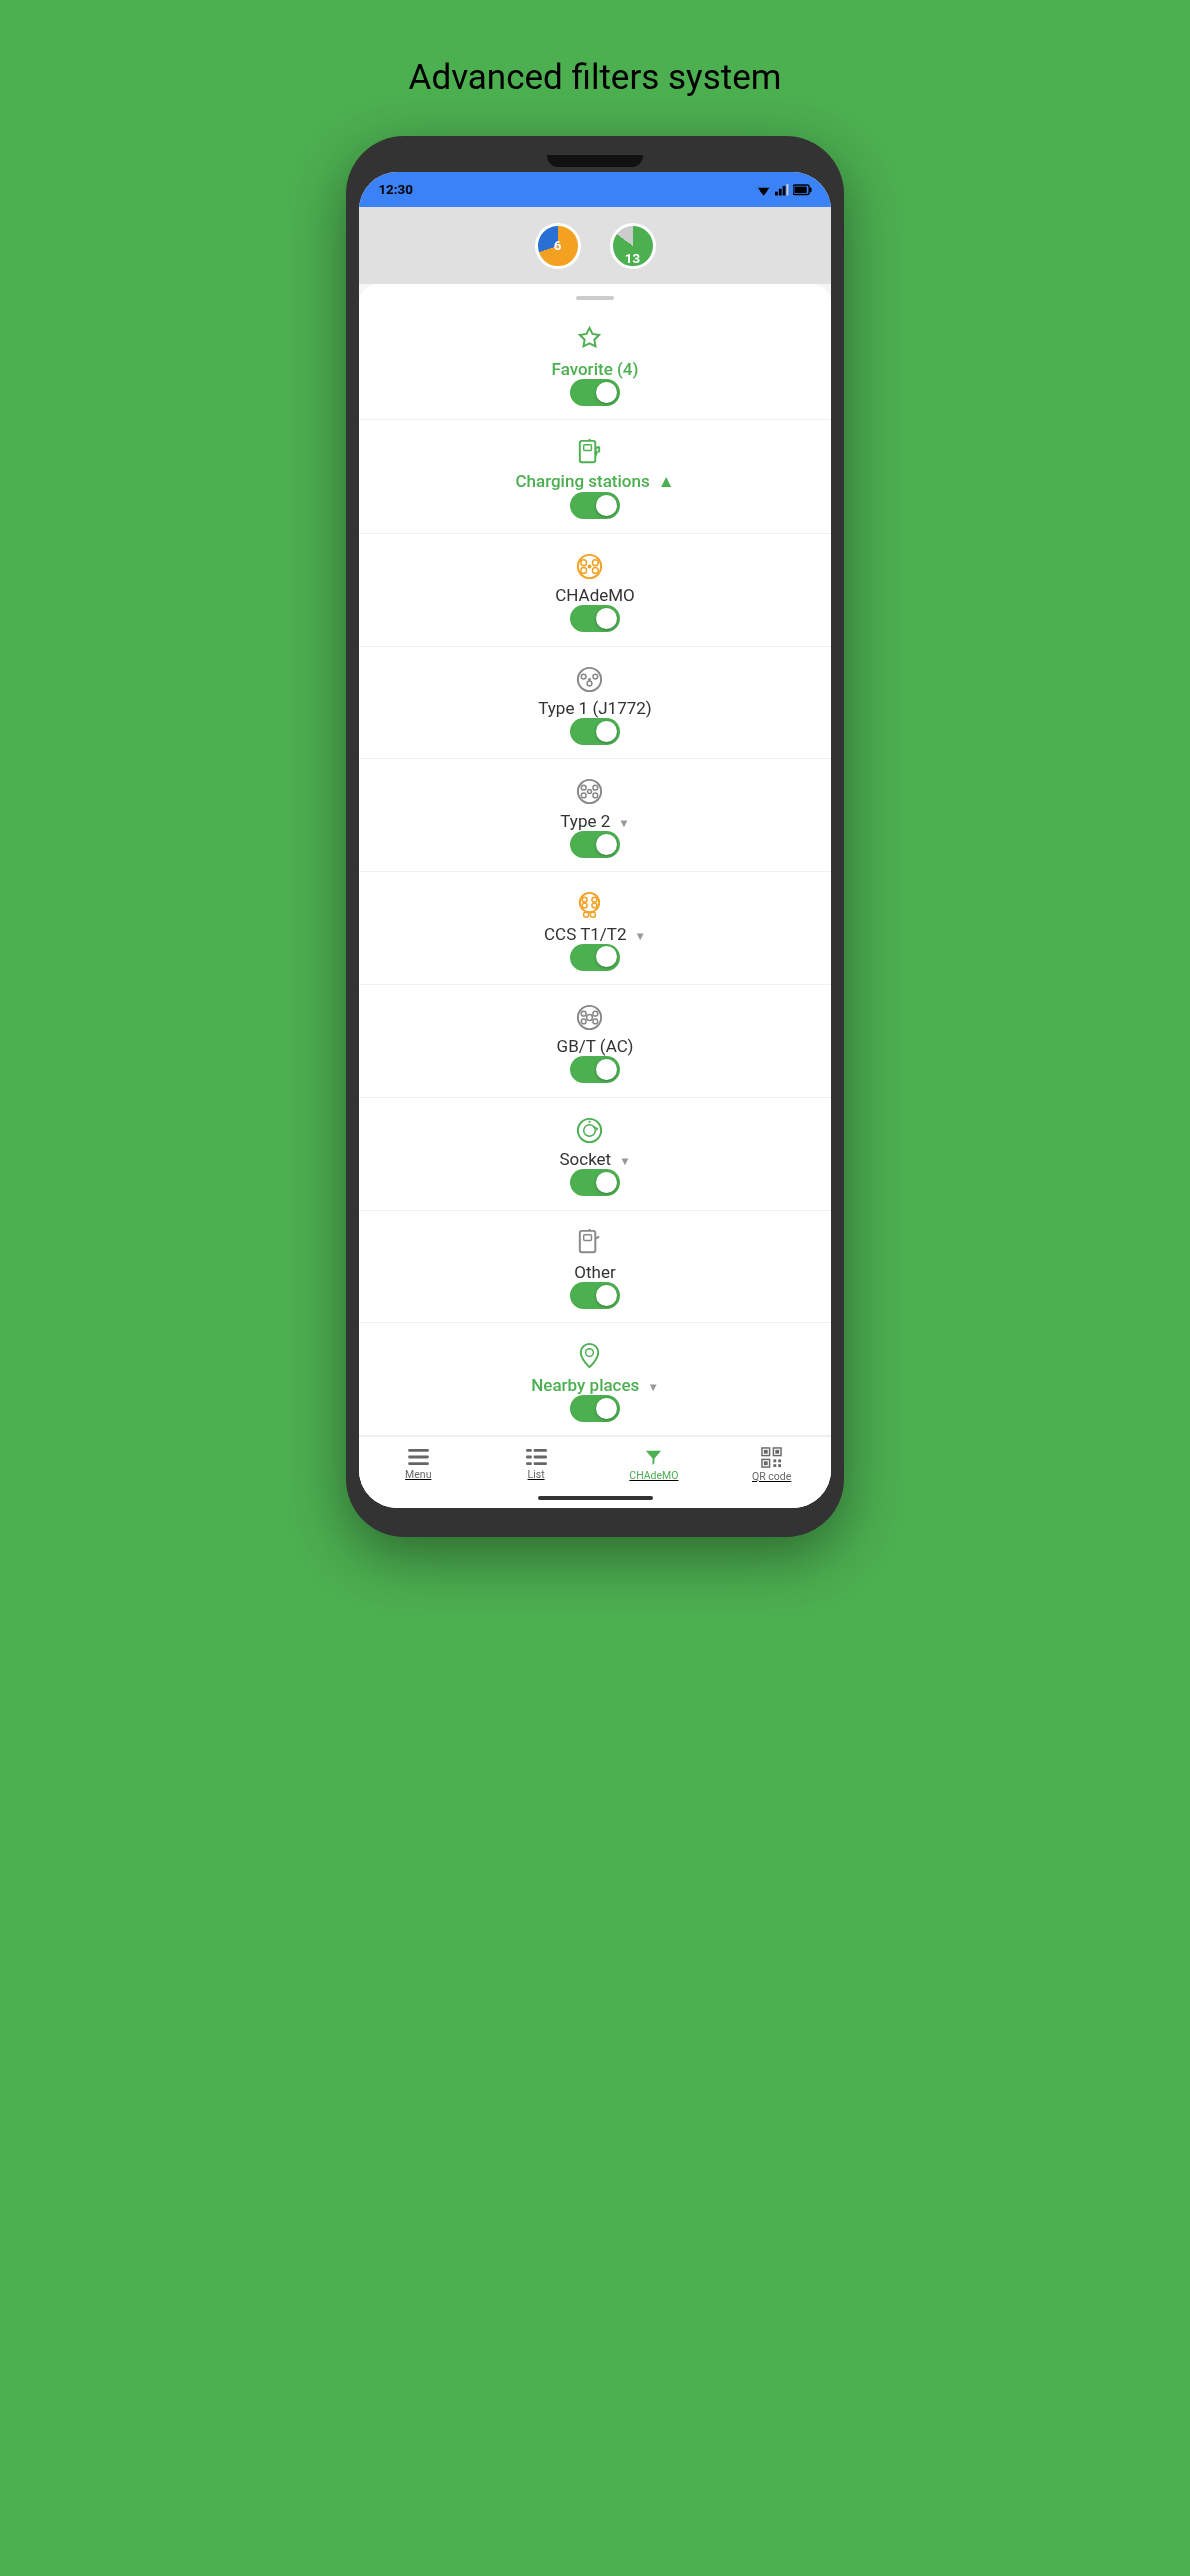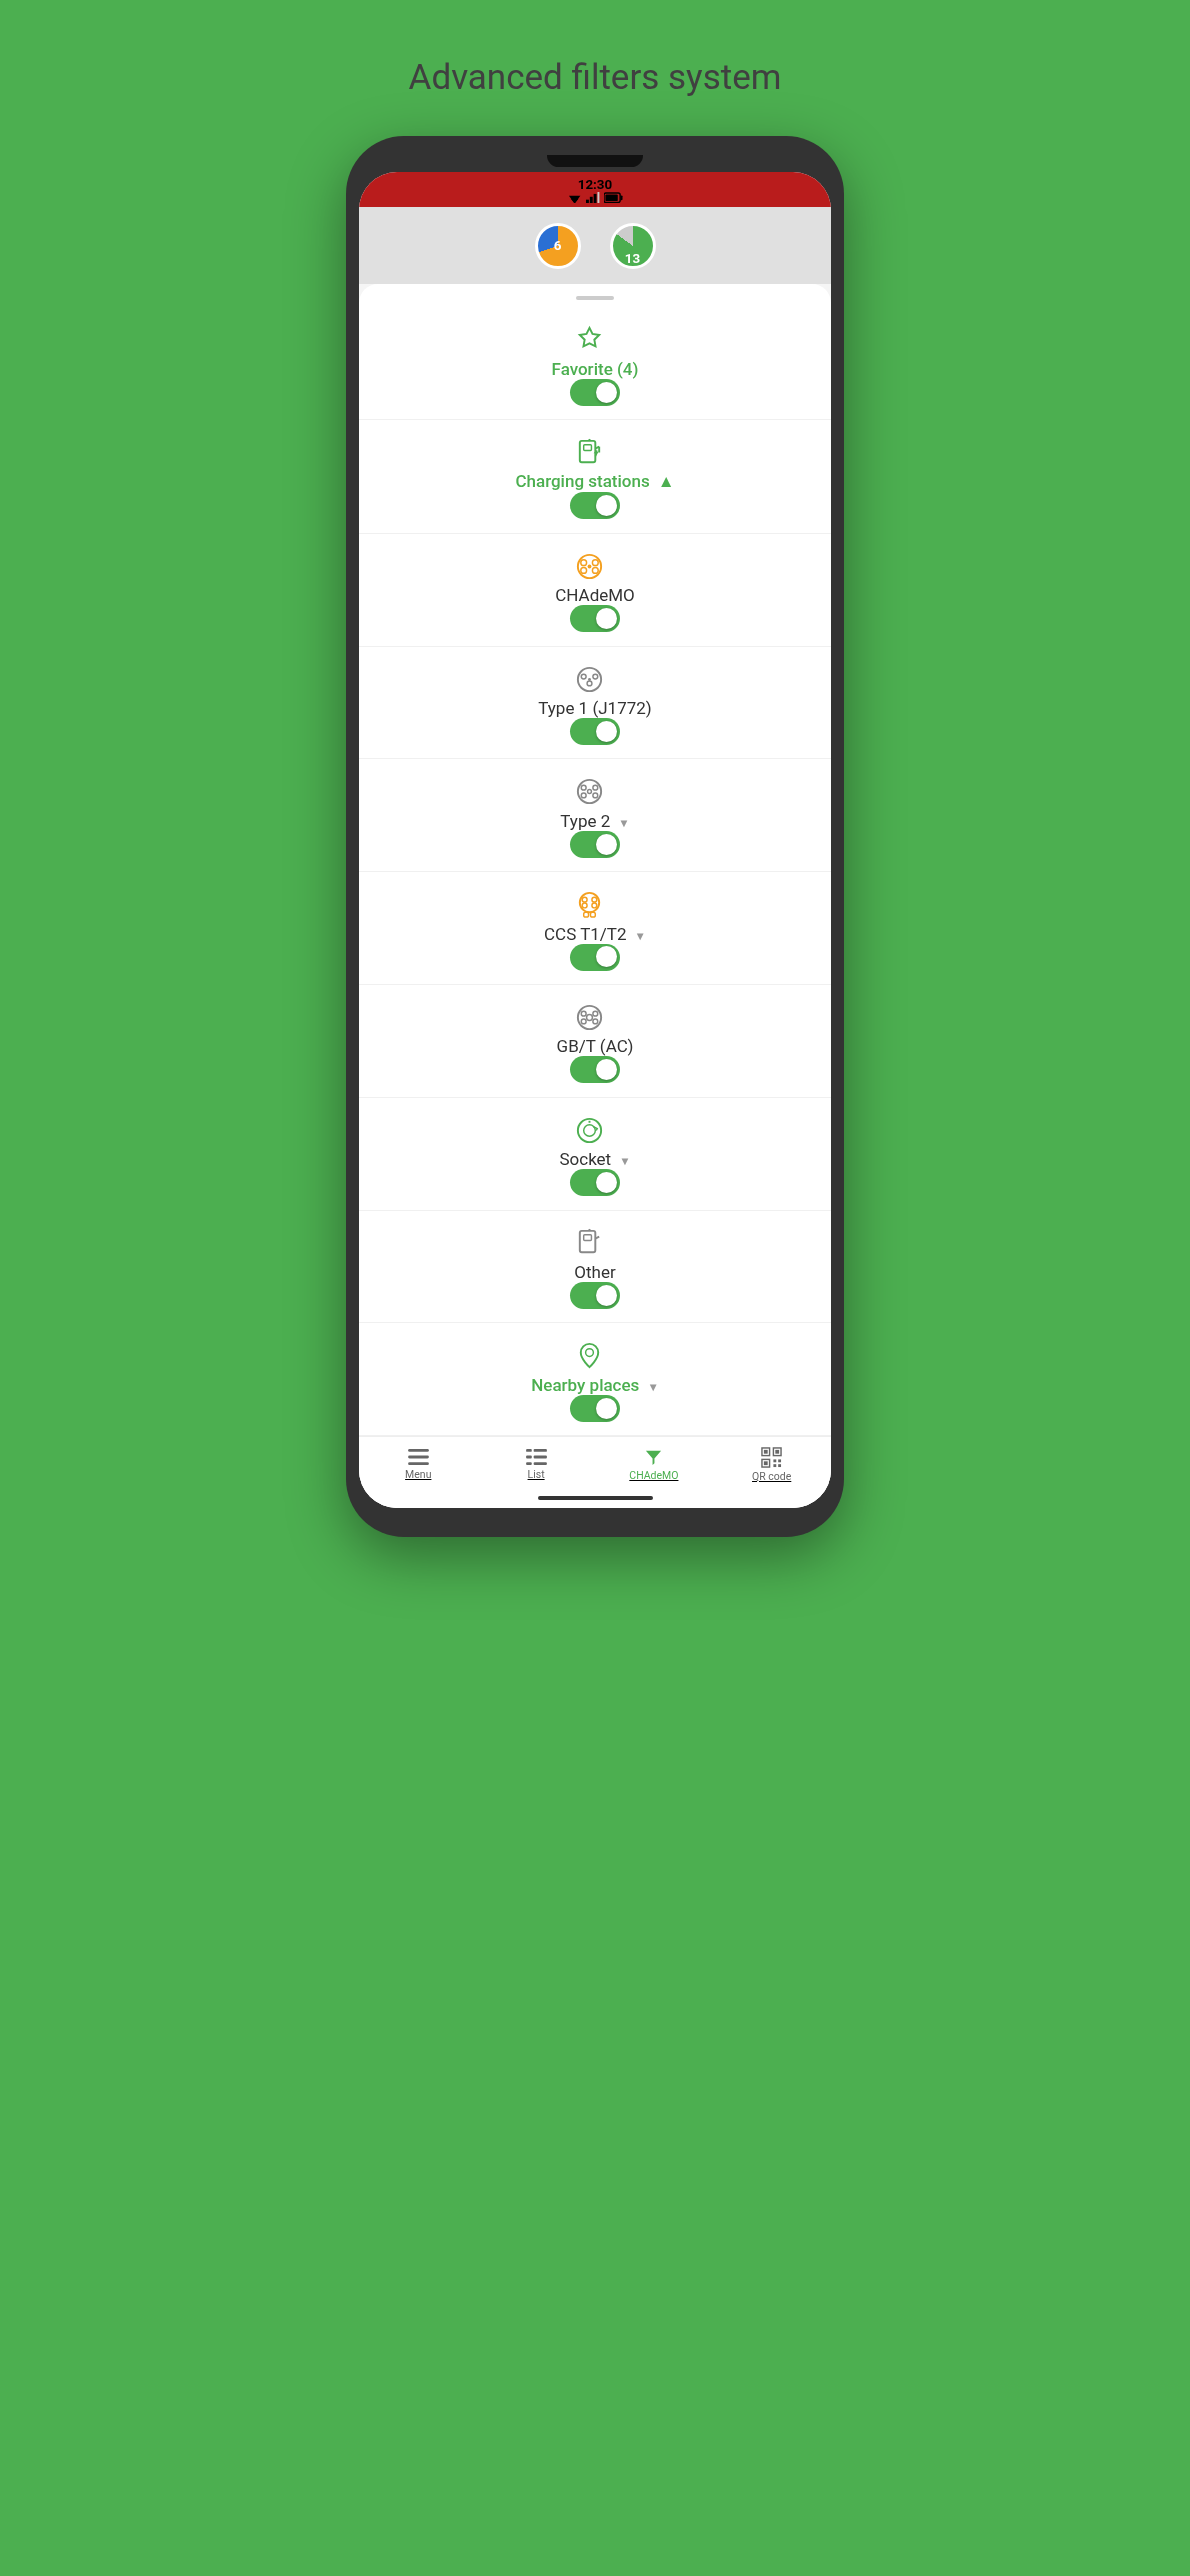--- a/index.html
+++ b/index.html
@@ -6,21 +6,21 @@
     body {
       background: #4caf50;
       display: flex;
       flex-direction: column;
       align-items: center;
       min-height: 100vh;
       font-family: 'Roboto', Arial, sans-serif;
       padding: 38px 19px 58px;
     }
     .page-title {
-      color: #404040;
+      color: #000000;
       font-size: 35px;
       font-weight: 400;
       margin-bottom: 38px;
       margin-top: 19px;
     }
     .phone-wrapper {
       width: 498px;
       background: #333;
       border-radius: 58px;
       padding: 19px 13.4px 29px;
@@ -38,27 +38,26 @@
       background: #111;
       border-radius: 0 0 11.5px 11.5px;
     }
     .phone-screen {
       background: #f5f5f5;
       border-radius: 38px;
       overflow: hidden;
       position: relative;
     }
     .status-bar {
-      background: #b91c1c;
-      display: flex;
-      justify-content: center;
+      background: #3b82f6;
+      display: flex;
+      justify-content: space-between;
       align-items: center;
       padding: 7.7px 19px;
       height: 35px;
-      flex-direction: column;
     }
     .status-time {
       font-size: 13.4px;
       font-weight: 700;
       color: #000;
     }
     .status-icons {
       display: flex;
       align-items: center;
       gap: 3.8px;

